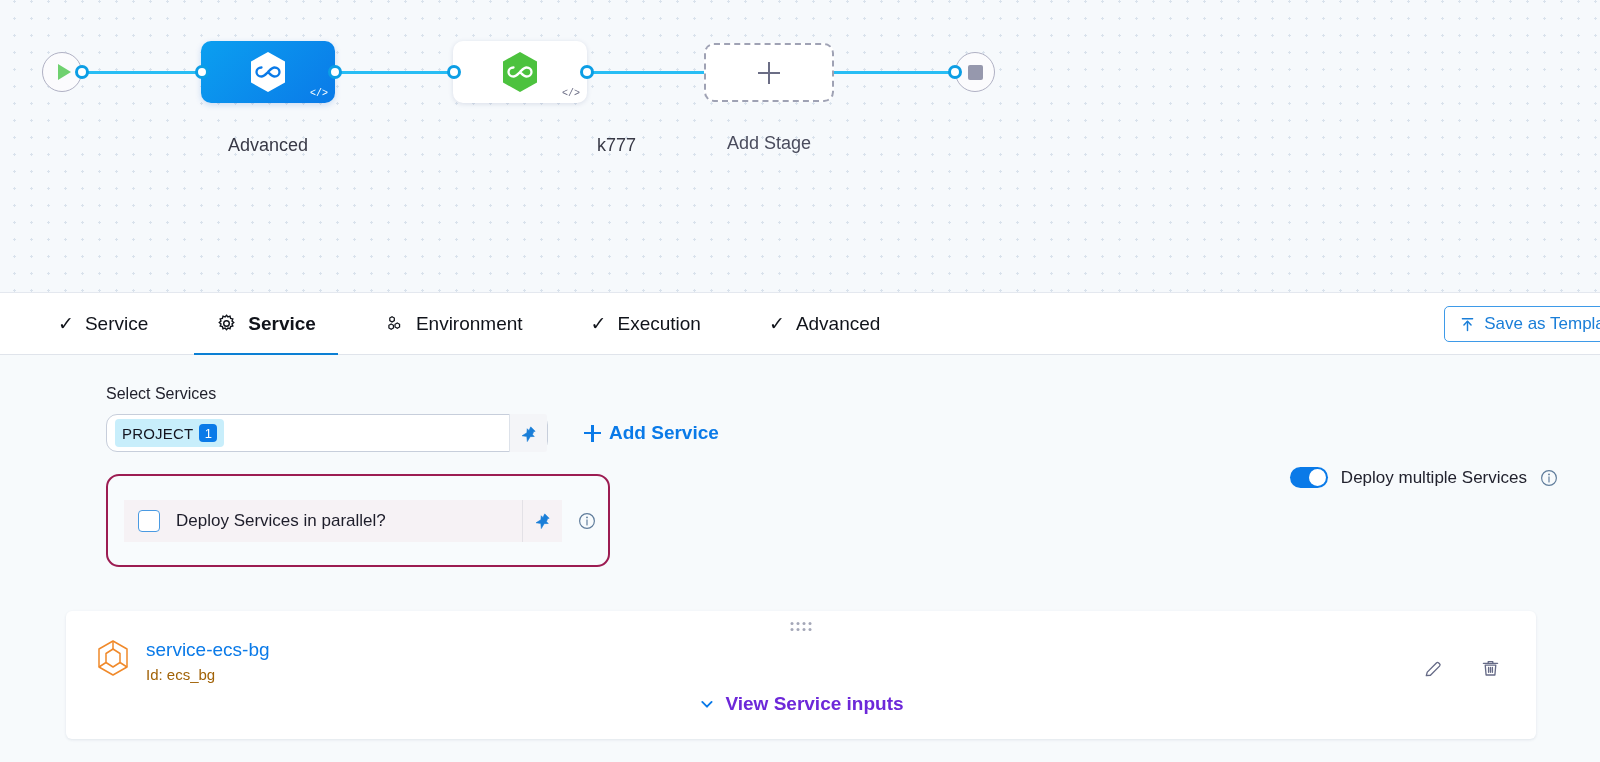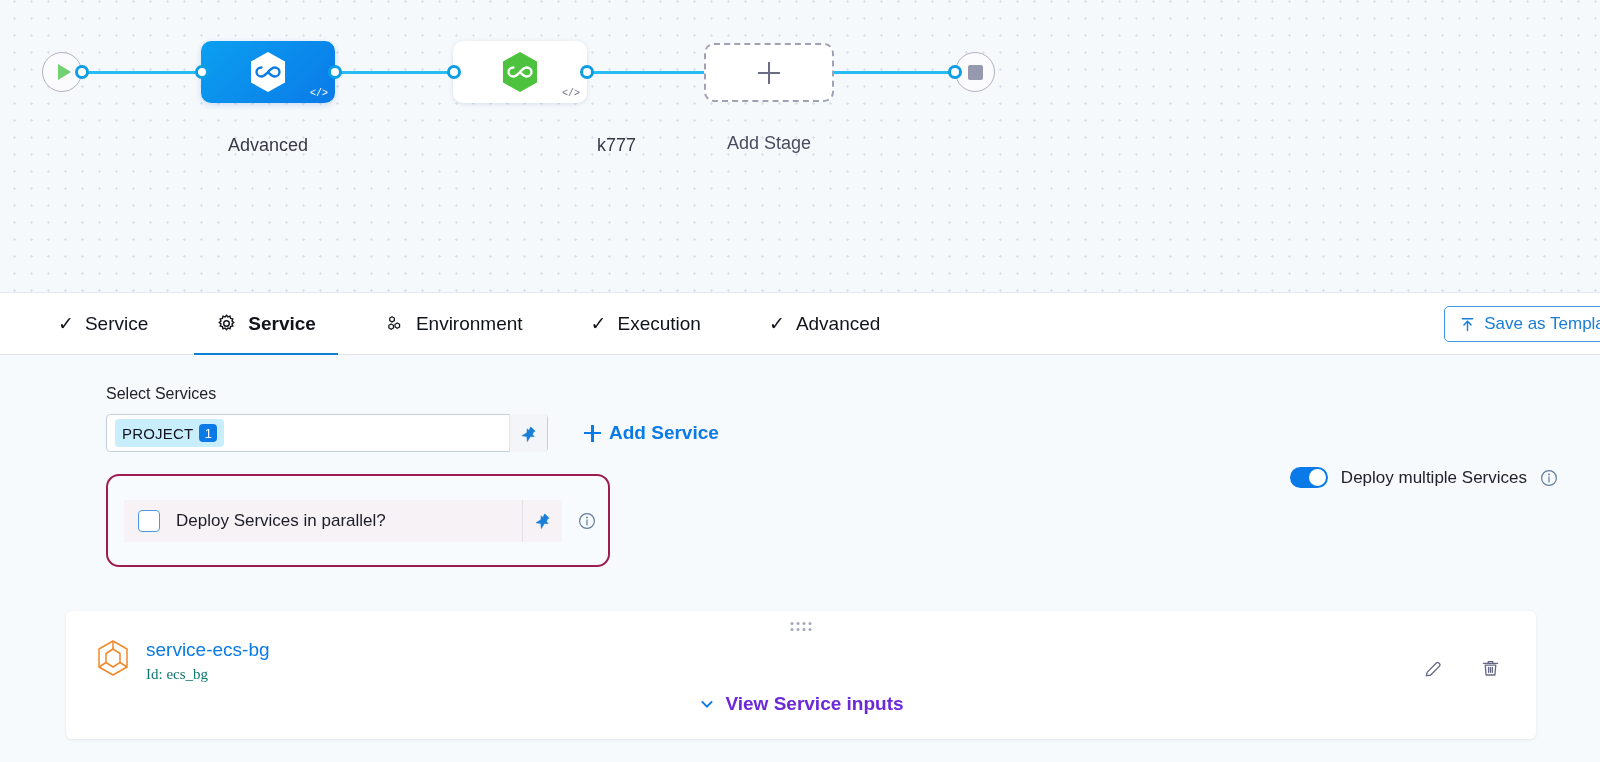--- a/index.html
+++ b/index.html
@@ -197,21 +197,21 @@
 
   .row-select {
     display: flex;
     align-items: center;
   }
   .multiselect {
     width: 442px;
     height: 38px;
     background: #ffffff;
     border: 1px solid #c7cedb;
-    border-radius: 4px;
+    border-radius: 11px;
     display: flex;
     align-items: center;
     padding-left: 8px;
     position: relative;
   }
   .tag {
     display: inline-flex;
     align-items: center;
     gap: 6px;
     background: #c8eefb;
@@ -353,23 +353,22 @@
     align-items: flex-start;
     gap: 16px;
   }
   .svc-name {
     font-size: 19px;
     color: #0a7ae8;
     line-height: 1.15;
   }
   .svc-id {
     font-size: 15px;
-    color: #0f766e;
+    color: #a16207;
     margin-top: 5px;
-    font-family: Liberation Serif, serif;
   }
   .svc-actions {
     position: absolute;
     right: 34px; top: 46px;
     display: flex;
     gap: 34px;
     align-items: center;
   }
   .view-inputs {
     position: absolute;

